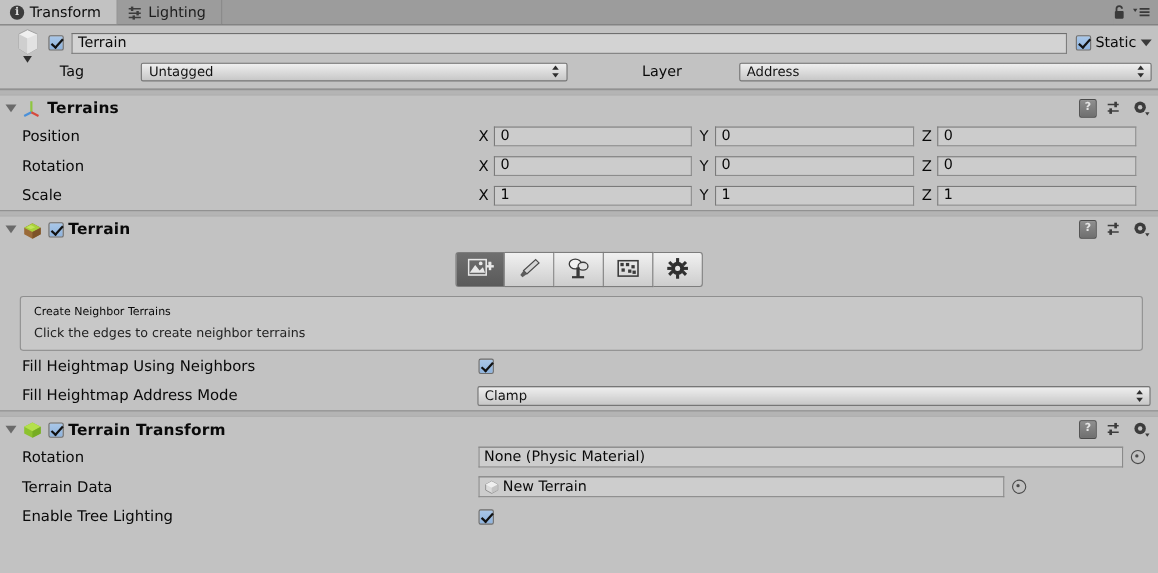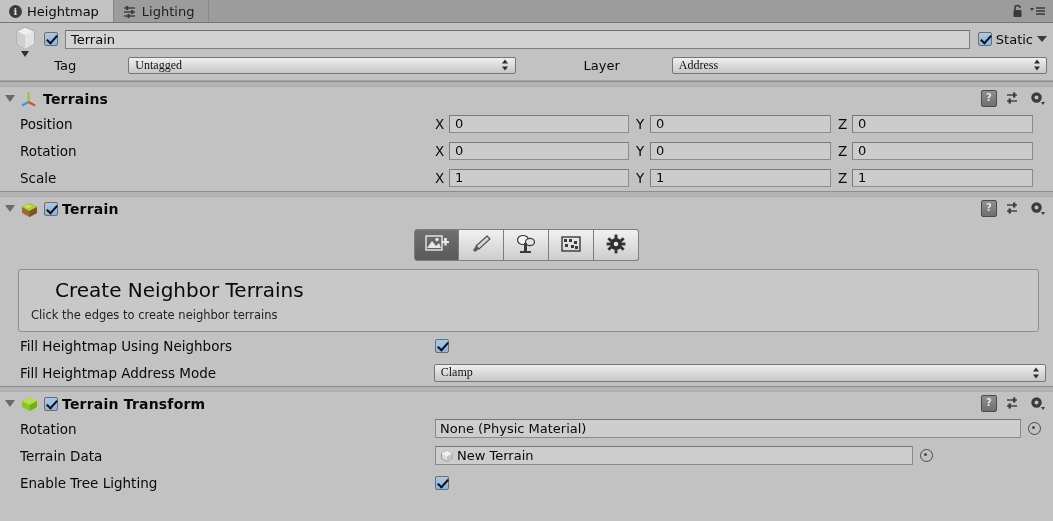--- a/index.html
+++ b/index.html
@@ -156,21 +156,20 @@
     background: linear-gradient(#efefef, #c7c7c7);
     border: 1px solid #767676;
     border-radius: 2px;
     display: flex;
     align-items: center;
     padding-left: 6px;
     font-size: 12px;
     box-sizing: border-box;
     position: relative;
     color: #111;
-    font-family: Liberation Serif, serif;
   }
   .popup .updown {
     position: absolute;
     right: 6px; top: 50%;
     transform: translateY(-50%);
     width: 7px; height: 11px;
     display: flex; flex-direction: column;
     justify-content: space-between; align-items: center;
   }
   .popup .updown i {
@@ -287,21 +286,21 @@
     background: linear-gradient(#6f6f6f, #5a5a5a);
   }
 
   .helpbox {
     margin: 2px 14px 0 18px;
     background: #c8c8c8;
     border: 1px solid #8f8f8f;
     border-radius: 3px;
     padding: 8px 12px 9px 12px;
   }
-  .helpbox .hb-title { font-size: 20px; margin-bottom: 6px; margin-left: 24px; }
+  .helpbox .hb-title { font-size: 10px; margin-bottom: 6px; }
   .helpbox .hb-sub { font-size: 11.5px; color: #222; }
 
   .objfield {
     height: 19px;
     background: #cdcdcd;
     border: 1px solid #8a8a8a;
     border-top-color: #777;
     box-sizing: border-box;
     display: flex;
     align-items: center;
@@ -328,21 +327,21 @@
   .cube-mini { width: 14px; height: 14px; }
 </style>
 </head>
 <body>
 
 <div id="app">
 
   <div class="tabbar">
     <div class="tab active">
       <span class="info-icon">i</span>
-      <span>Heightmap</span>
+      <span>Transform</span>
     </div>
     <div class="tab inactive">
       <span style="display:inline-block;width:14px;height:13px;">
         <svg width="14" height="13" viewBox="0 0 14 13">
           <g stroke="#3c3c3c" stroke-width="1.4">
             <line x1="1" y1="3" x2="12" y2="3"></line>
             <line x1="1" y1="7" x2="12" y2="7"></line>
             <line x1="1" y1="11" x2="12" y2="11"></line>
           </g>
           <g fill="#3c3c3c">

